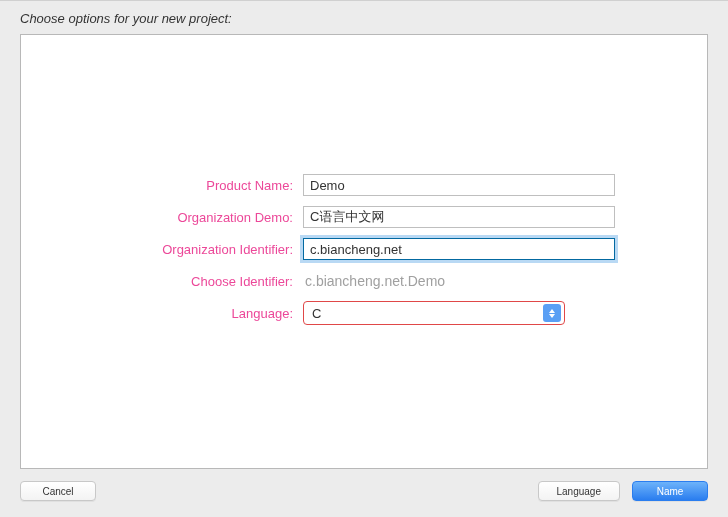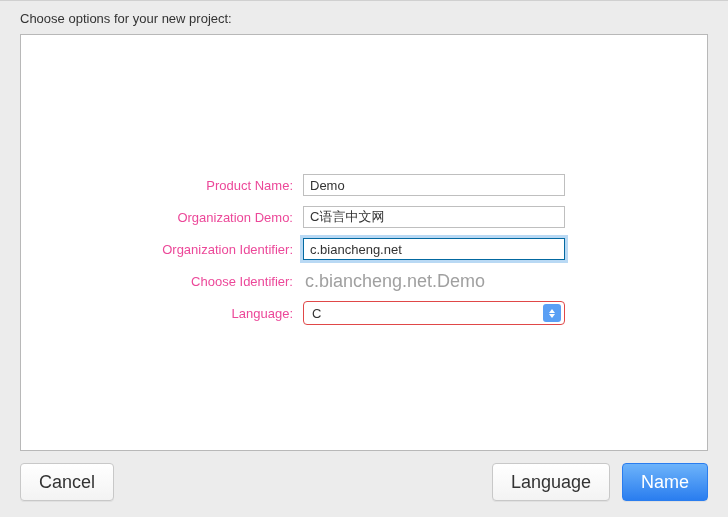--- a/index.html
+++ b/index.html
@@ -21,20 +21,21 @@
       width: 100%;
       height: 100%;
       display: flex;
       flex-direction: column;
       border-top: 1px solid #d0d0d0;
     }
     .header {
       padding: 10px 20px 8px 20px;
       font-size: 13px;
       color: #333;
+      font-style: italic;
     }
     .content-frame {
       margin: 0 20px 12px 20px;
       background: #ffffff;
       border: 1px solid #b8b8b8;
       flex: 1;
       position: relative;
     }
     .form-area {
       position: absolute;
@@ -49,40 +50,40 @@
       height: 24px;
     }
     .form-label {
       width: 282px;
       text-align: right;
       padding-right: 10px;
       font-size: 13px;
       color: #ec4899;
     }
     .form-field {
-      width: 262px;
+      width: 312px;
     }
     .text-input {
       width: 100%;
       height: 22px;
       border: 1px solid #bfbfbf;
       background: #ffffff;
       padding: 0 6px;
       font-size: 13px;
       font-family: inherit;
       color: #333;
       outline: none;
     }
     .text-input.focused {
       border: 1px solid #0369a1;
       box-shadow: 0 0 0 3px #b9d9f4;
     }
     .readonly-text {
       color: #a0a0a0;
-      font-size: 18px;
+      font-size: 14px;
       padding-left: 2px;
       line-height: 22px;
     }
     .select-wrap {
       width: 262px;
       height: 24px;
       border: 1px solid #e04848;
       border-radius: 4px;
       display: flex;
       align-items: center;
@@ -123,25 +124,25 @@
     }
     .footer {
       display: flex;
       padding: 0 20px 16px 20px;
       align-items: center;
     }
     .footer-spacer {
       flex: 1;
     }
     .btn {
-      height: 38px;
+      height: 20px;
       border: 1px solid #c8c8c8;
       border-radius: 4px;
       background: linear-gradient(to bottom, #ffffff, #f3f3f3);
-      font-size: 18px;
+      font-size: 10px;
       font-family: inherit;
       color: #333;
       padding: 0 18px;
       cursor: default;
       min-width: 76px;
       text-align: center;
       line-height: 20px;
       margin-left: 12px;
       box-shadow: 0 1px 0 rgba(0,0,0,0.05);
     }

